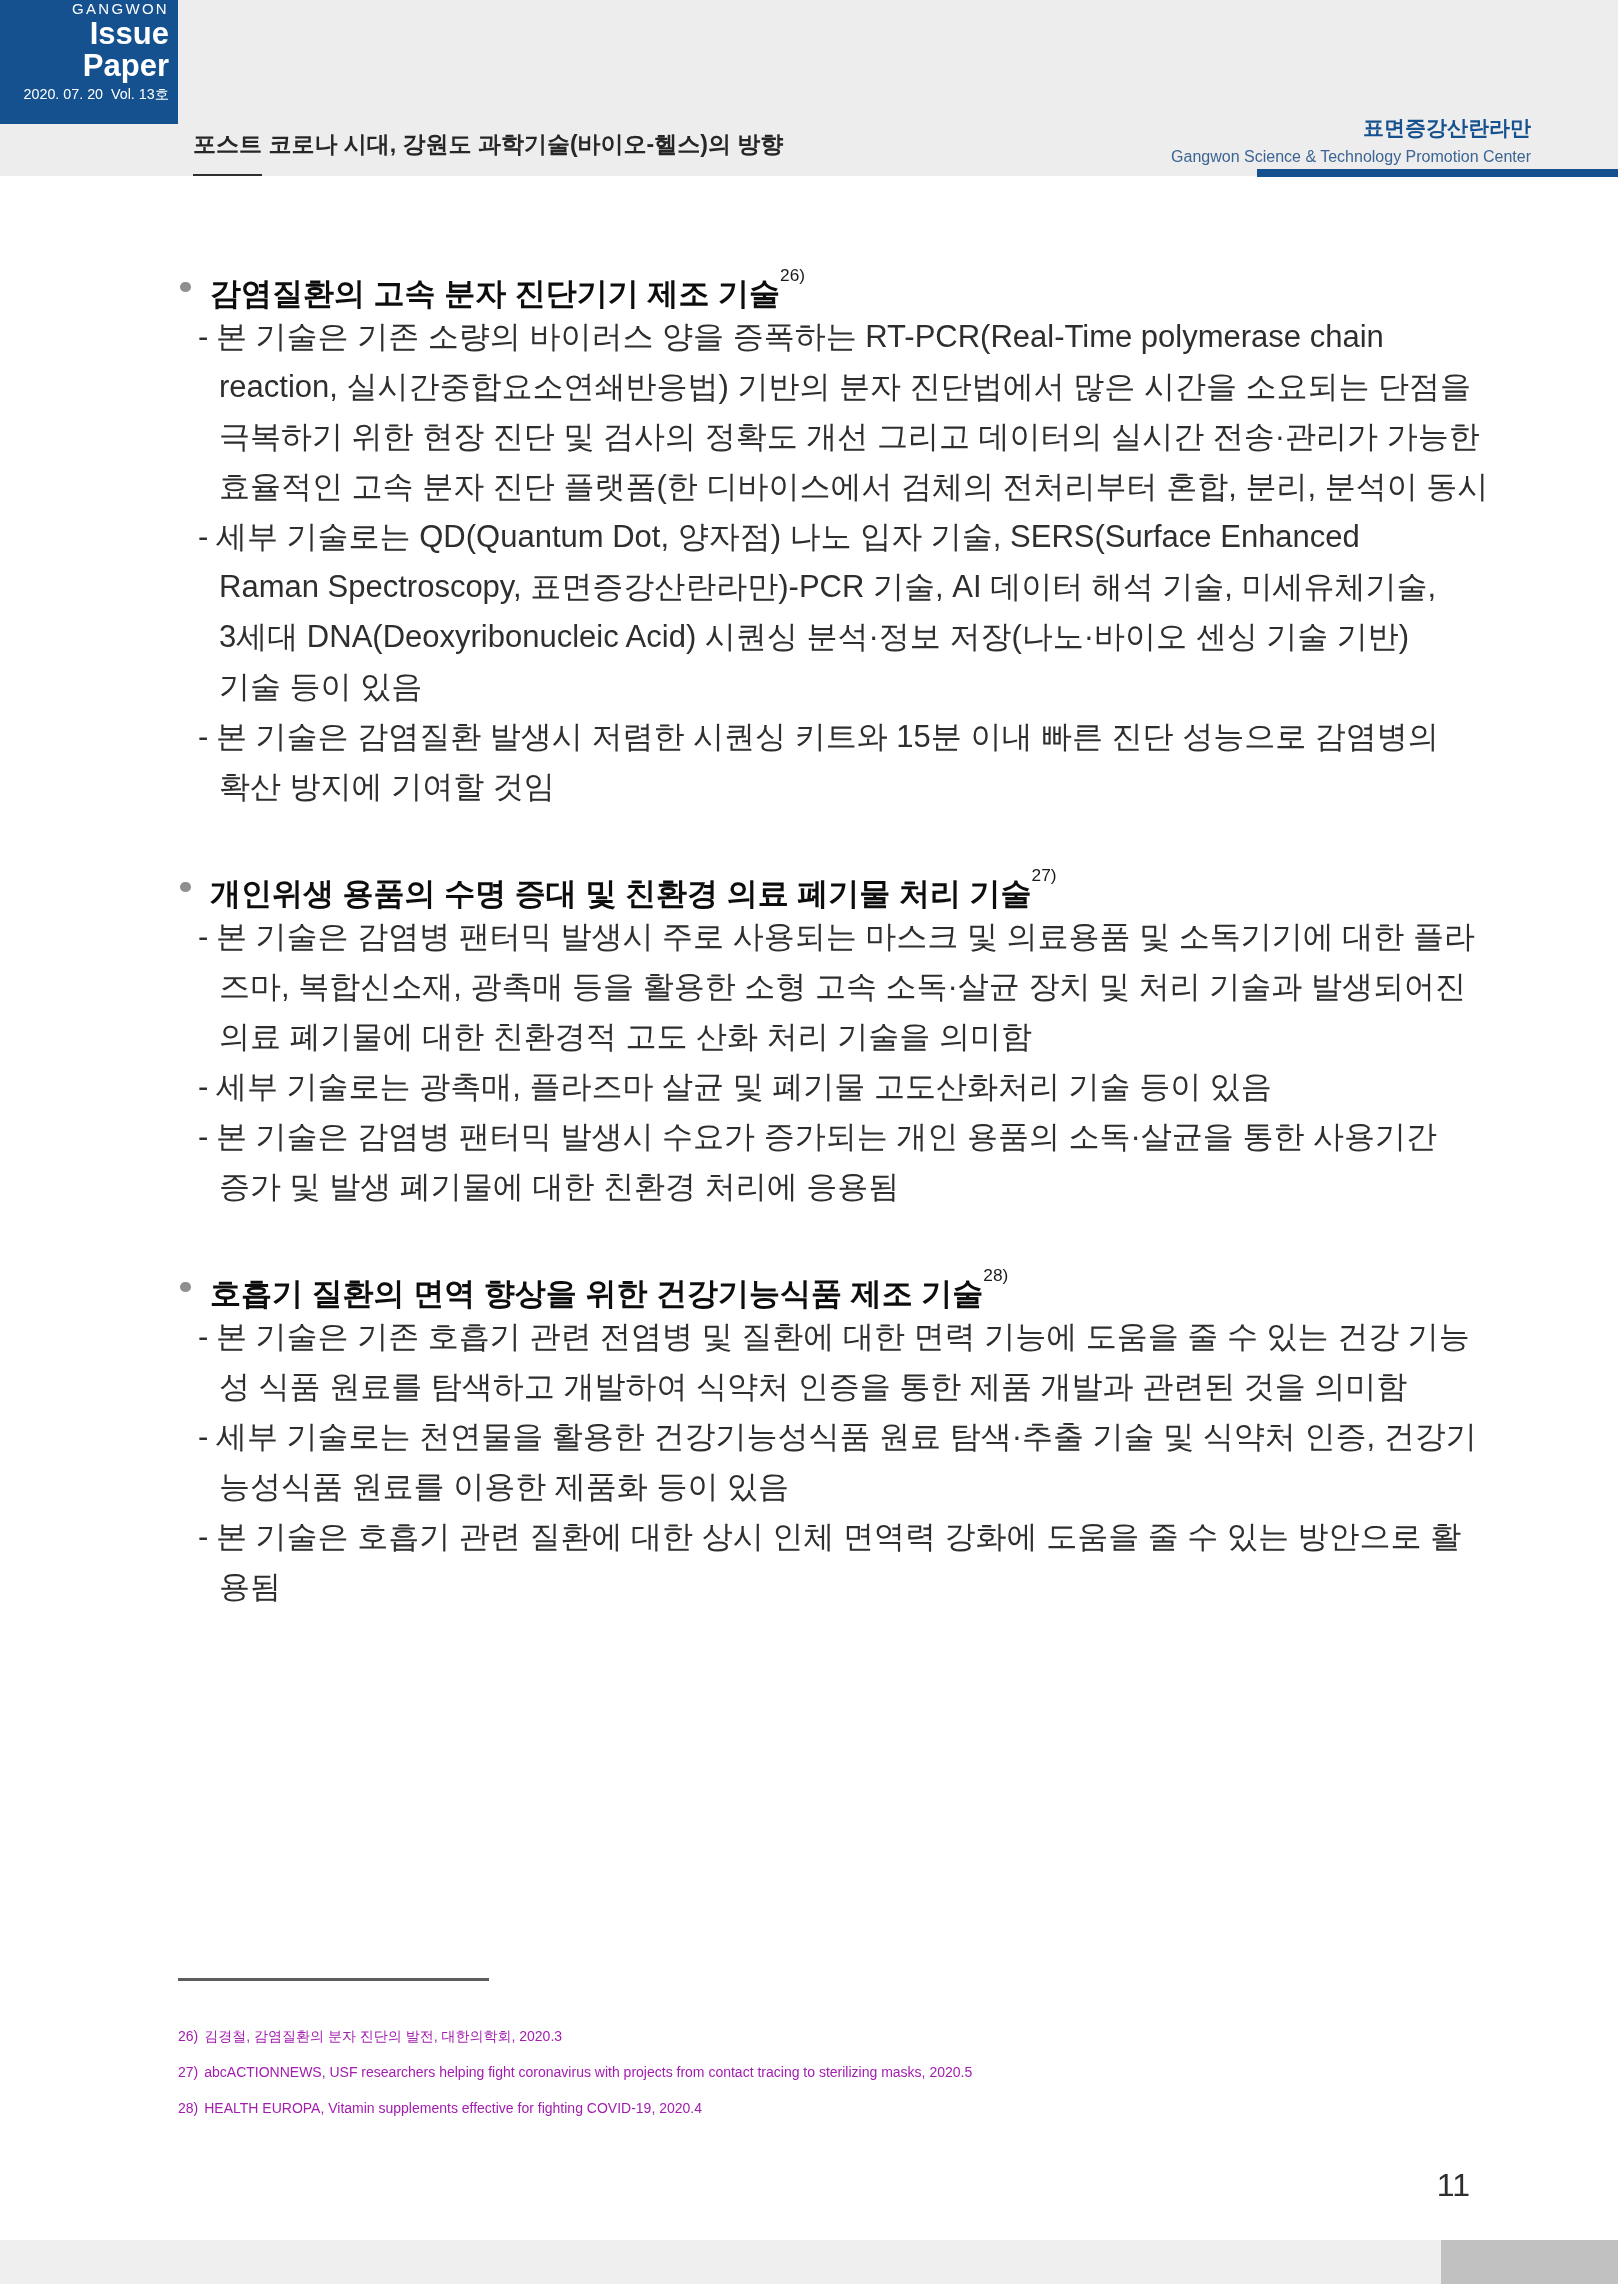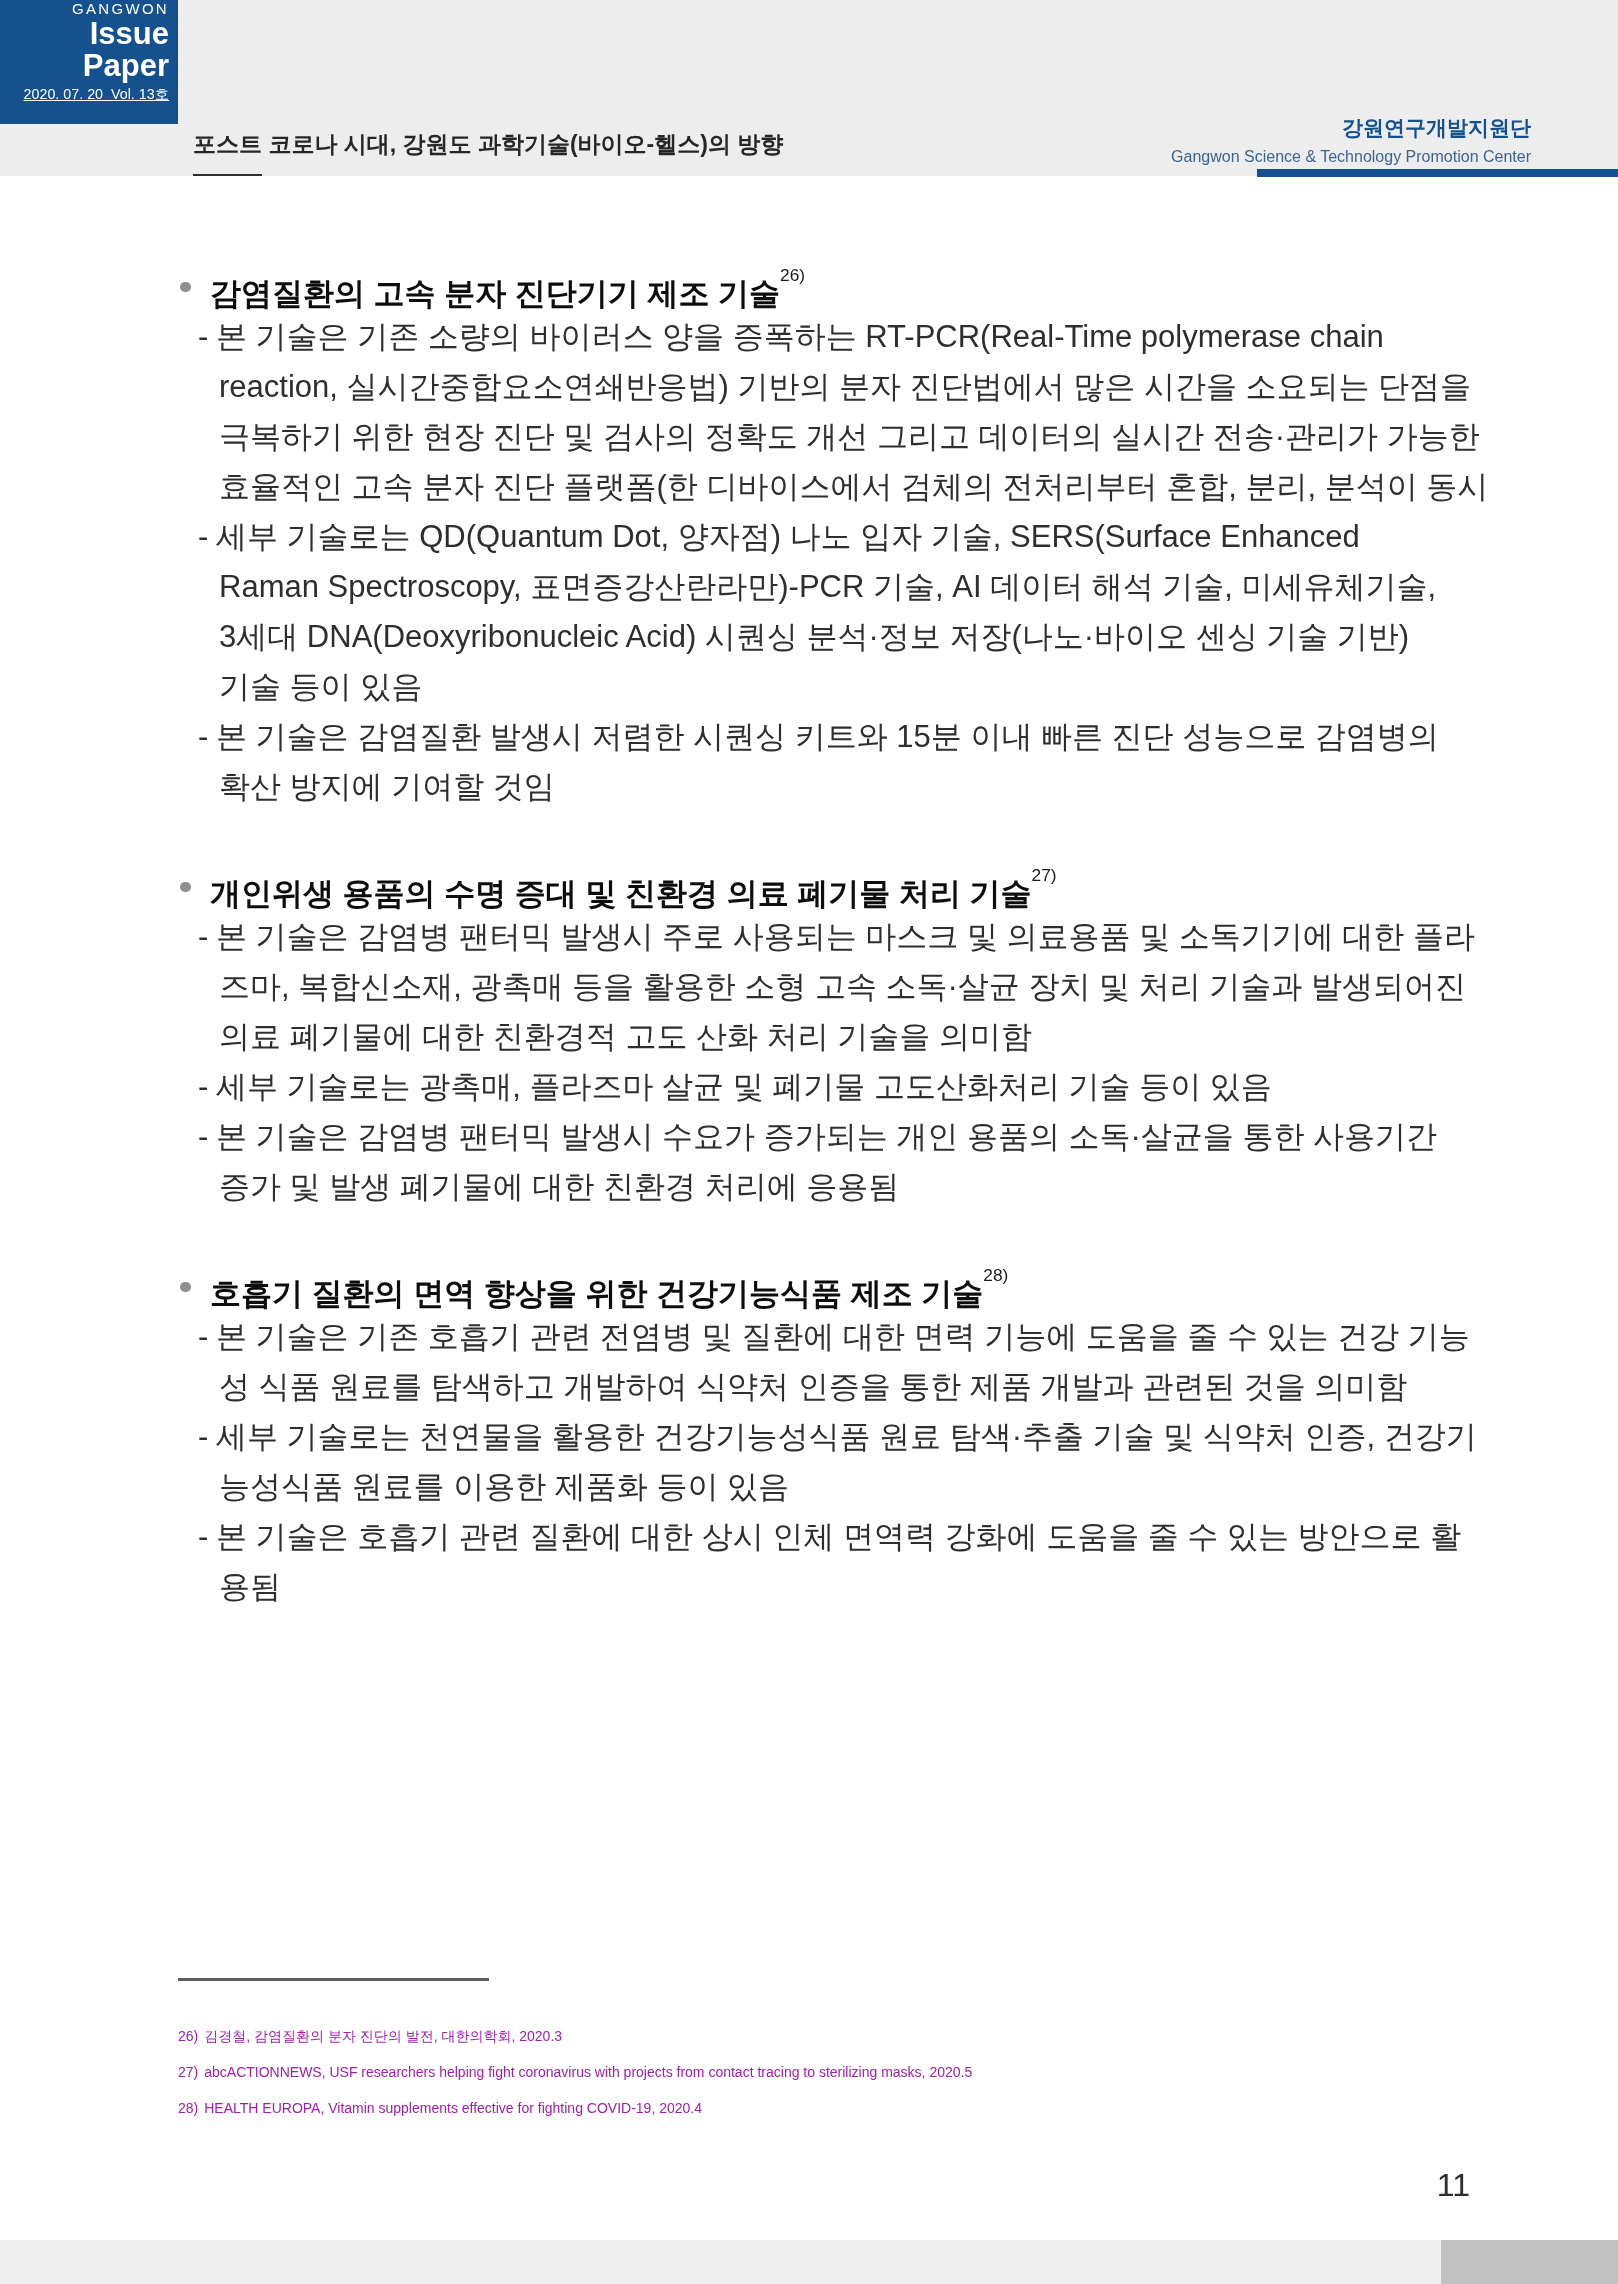--- a/index.html
+++ b/index.html
@@ -9,21 +9,21 @@
   }
   
   .header-band{position:absolute;left:0;top:0;width:1618px;height:176px;background:var(--header_gray,#ededed);}
   .brand-box{
     position:absolute;left:0;top:0;width:178px;height:124px;background:var(--navy,#15518f);
     display:flex;flex-direction:column;justify-content:flex-end;align-items:flex-end;
     box-sizing:border-box;padding:0 9px 19.6px 0;color:#fff;text-align:right;
   }
   .brand-top{font-size:15px;letter-spacing:2.3px;font-weight:400;line-height:18px;}
   .brand-main{font-size:31px;font-weight:700;line-height:32px;letter-spacing:0px;}
-  .brand-info{font-size:14.3px;line-height:19.6px;margin-top:3px;text-decoration:underline;}
+  .brand-info{font-size:14.3px;line-height:19.6px;margin-top:3px;}
   .doc-title{
     position:absolute;left:193px;top:128px;height:33px;line-height:33px;
     font-size:23px;font-weight:700;color:#262626;white-space:nowrap;
   }
   .doc-title .u{display:inline-block;border-bottom:2.3px solid #2f2f2f;padding-bottom:18px;line-height:22.6px;}
   .org-kr{
     position:absolute;right:87px;top:113px;line-height:30px;
     font-size:21px;font-weight:700;color:var(--navy,#15518f);white-space:nowrap;text-align:right;
   }
   .org-en{
@@ -59,21 +59,21 @@
 
 <div id="page">
 
   <div class="header-band">
     <div class="brand-box">
       <div class="brand-top">GANGWON</div>
       <div class="brand-main">Issue Paper</div>
       <div class="brand-info">2020. 07. 20&nbsp; Vol. 13호</div>
     </div>
     <div class="doc-title"><span class="u">포스트</span><span> 코로나 시대, 강원도 과학기술(바이오-헬스)의 방향</span></div>
-    <div class="org-kr">강원연구개발지원단</div>
+    <div class="org-kr">표면증강산란라만</div>
     <div class="org-en">Gangwon Science &amp; Technology Promotion Center</div>
     <div class="header-bar"></div>
   </div>
 
   <div class="content">
 
     <div class="line sec-head"><span class="bullet"></span><span>감염질환의 고속 분자 진단기기 제조 기술</span><sup>26)</sup></div>
     <div class="line li"><span class="dash">-</span><span>본 기술은 기존 소량의 바이러스 양을 증폭하는 RT-PCR(Real-Time polymerase chain</span></div>
     <div class="line li cont"><span>reaction, 실시간중합요소연쇄반응법) 기반의 분자 진단법에서 많은 시간을 소요되는 단점을</span></div>
     <div class="line li cont"><span>극복하기 위한 현장 진단 및 검사의 정확도 개선 그리고 데이터의 실시간 전송·관리가 가능한</span></div>

